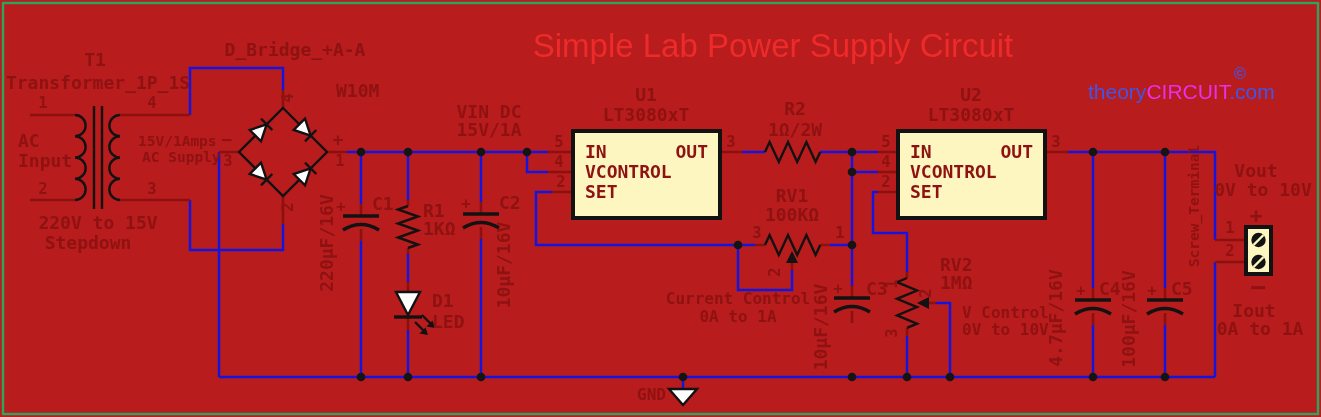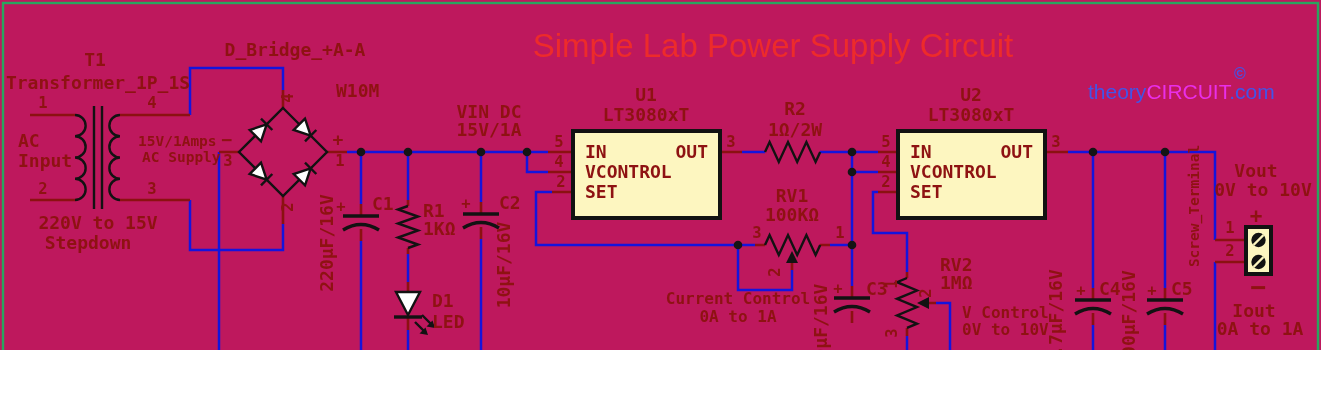--- a/index.html
+++ b/index.html
@@ -1,21 +1,21 @@
 <!DOCTYPE html>
 <html style="--border: #2aa45f; --wire: #1414dd; --pin: #8b1111; --label: #8e1212; --title: #ed2b2b; --icfill: #fdf6c0; --logoblue: #4155e8; --logomag: #e92fe9;"><head>
 <meta charset="utf-8">
 <style>
   :root{
     --border:#2aa45f; --wire:#1414dd; --pin:#8b1111; --label:#8e1212;
     --title:#ed2b2b; --icfill:#fdf6c0; --logoblue:#4155e8; --logomag:#e92fe9;
     --ink:#121212;
   }
   html,body{margin:0;padding:0;background:#ffffff;}
-  .canvas{position:relative;width:1321px;height:350px;background:#be185d;overflow:hidden;}
+  .canvas{position:relative;width:1321px;height:417px;background:#b91c1c;overflow:hidden;}
   svg{display:block;}
   svg text{font-family:"DejaVu Sans Mono","Liberation Mono",monospace;font-weight:bold;
            font-size:18px;fill:var(--label);}
   .pn{font-size:15.5px;}
   .sm{font-size:14.5px;}
   .md{font-size:16px;}
   .plus{font-size:21px;}
   .minus{font-size:26px;}
   .title{font-family:"Liberation Sans",sans-serif;font-weight:normal;font-size:33px;fill:var(--title);}
   .logo{font-family:"Liberation Sans",sans-serif;font-weight:normal;font-size:21px;}

